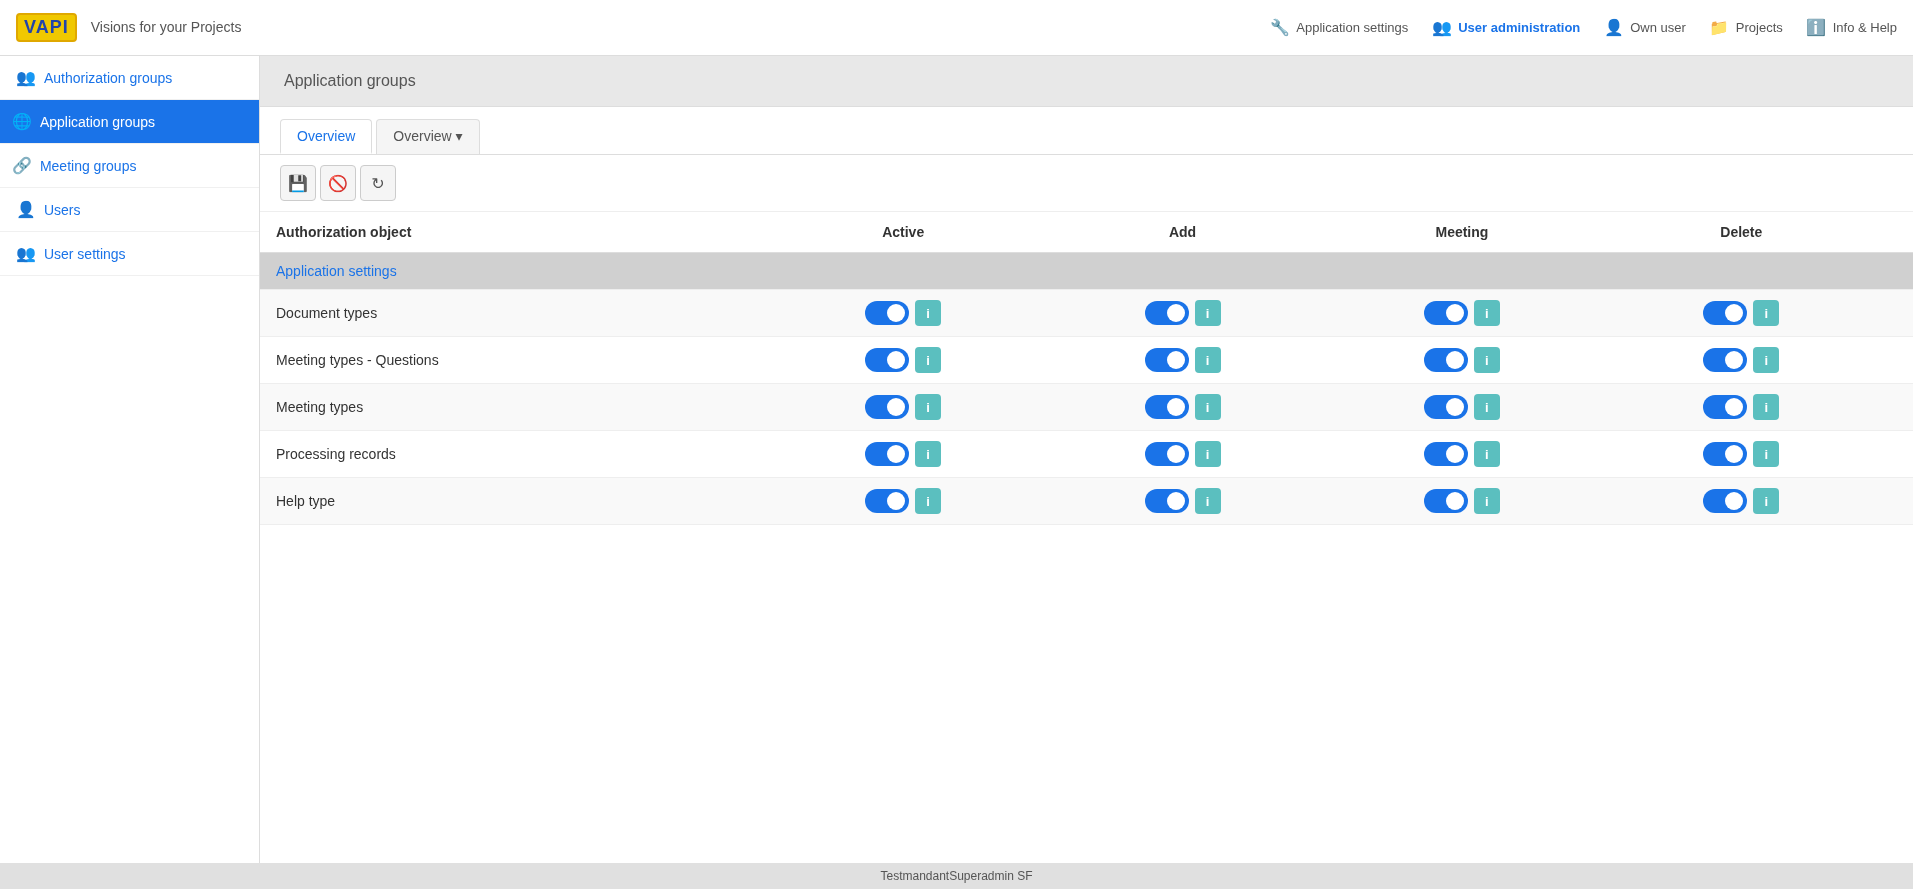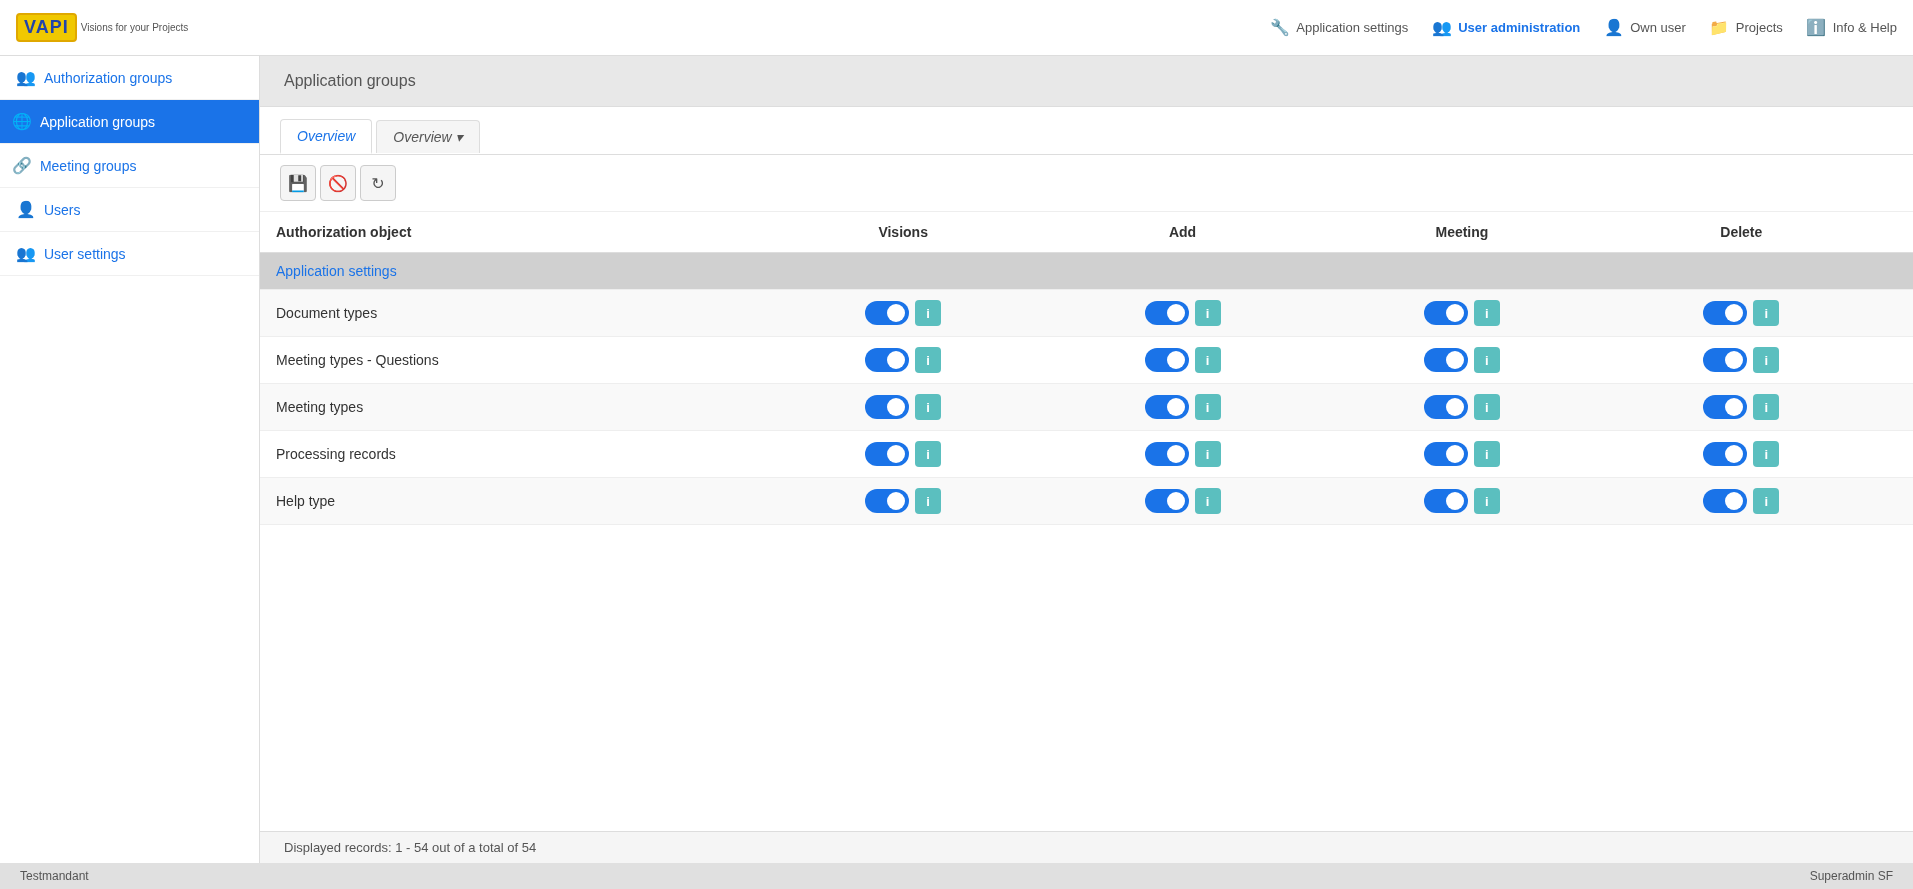--- a/index.html
+++ b/index.html
@@ -24,23 +24,23 @@
       border: 2px solid #e0a800;
       padding: 2px 6px;
       border-radius: 4px;
       font-weight: bold;
       font-size: 18px;
       color: #2244aa;
       letter-spacing: 1px;
       position: relative;
     }
     .logo-sub {
-      font-size: 10px;
+      font-size: 14px;
       color: #555;
-      margin-left: 4px;
+      margin-left: 14px;
       line-height: 1.2;
     }
     .nav-items {
       display: flex; align-items: center; gap: 24px;
     }
     .nav-item {
       display: flex; align-items: center; gap: 6px;
       font-size: 13px; color: #555; cursor: pointer;
       text-decoration: none;
     }
@@ -99,26 +99,24 @@
     .page-body {
       flex: 1;
       background: #fff;
       margin: 0;
       display: flex;
       flex-direction: column;
       overflow: hidden;
     }
     .tabs-row {
       display: flex;
-      align-items: center;
       padding: 12px 20px 0;
       border-bottom: 1px solid #ddd;
       background: #fff;
       flex-shrink: 0;
-      font-style: italic;
     }
     .tab {
       padding: 8px 16px;
       cursor: pointer;
       font-size: 14px;
       border: 1px solid transparent;
       border-bottom: none;
       border-radius: 4px 4px 0 0;
       margin-right: 4px;
     }
@@ -246,21 +244,21 @@
       border-top: 1px solid #ddd;
       padding: 8px 24px;
       font-size: 13px;
       color: #555;
       flex-shrink: 0;
     }
 
     .status-bar {
       background: #e0e0e0;
       display: flex;
-      justify-content: space-between;
+      justify-content: center;
       padding: 6px 20px;
       font-size: 12px;
       color: #555;
       flex-shrink: 0;
     }
   </style>
 </head>
 <body>
 
 <div class="top-nav">
@@ -344,21 +342,21 @@
         <button class="toolbar-btn" title="Refresh">
           <span>↻</span>
         </button>
       </div>
 
       <div class="table-container">
         <table class="auth-table">
           <thead>
             <tr>
               <th>Authorization object</th>
-              <th class="center">Visions</th>
+              <th class="center">Active</th>
               <th class="center">Add</th>
               <th class="center">Meeting</th>
               <th class="center">Delete</th>
               <th></th>
             </tr>
           </thead>
           <tbody id="table-body">
 
             <tr class="group-header-row">
               <td colspan="6">Application settings</td>
@@ -561,23 +559,20 @@
                     </label>
                     <button class="info-btn">i</button>
                   </div>
                 </td>
                 <td style="width: 14px;"></td>
               </tr>
             </tbody>
         </table>
       </div>
 
-      <div class="footer-bar">
-        <span>Displayed records: 1 - 54 out of a total of 54</span>
-      </div>
     </div>
   </div>
 </div>
 
 <div class="status-bar">
   <span>Testmandant</span>
   <span>Superadmin SF</span>
 </div>
 
 </body></html>

